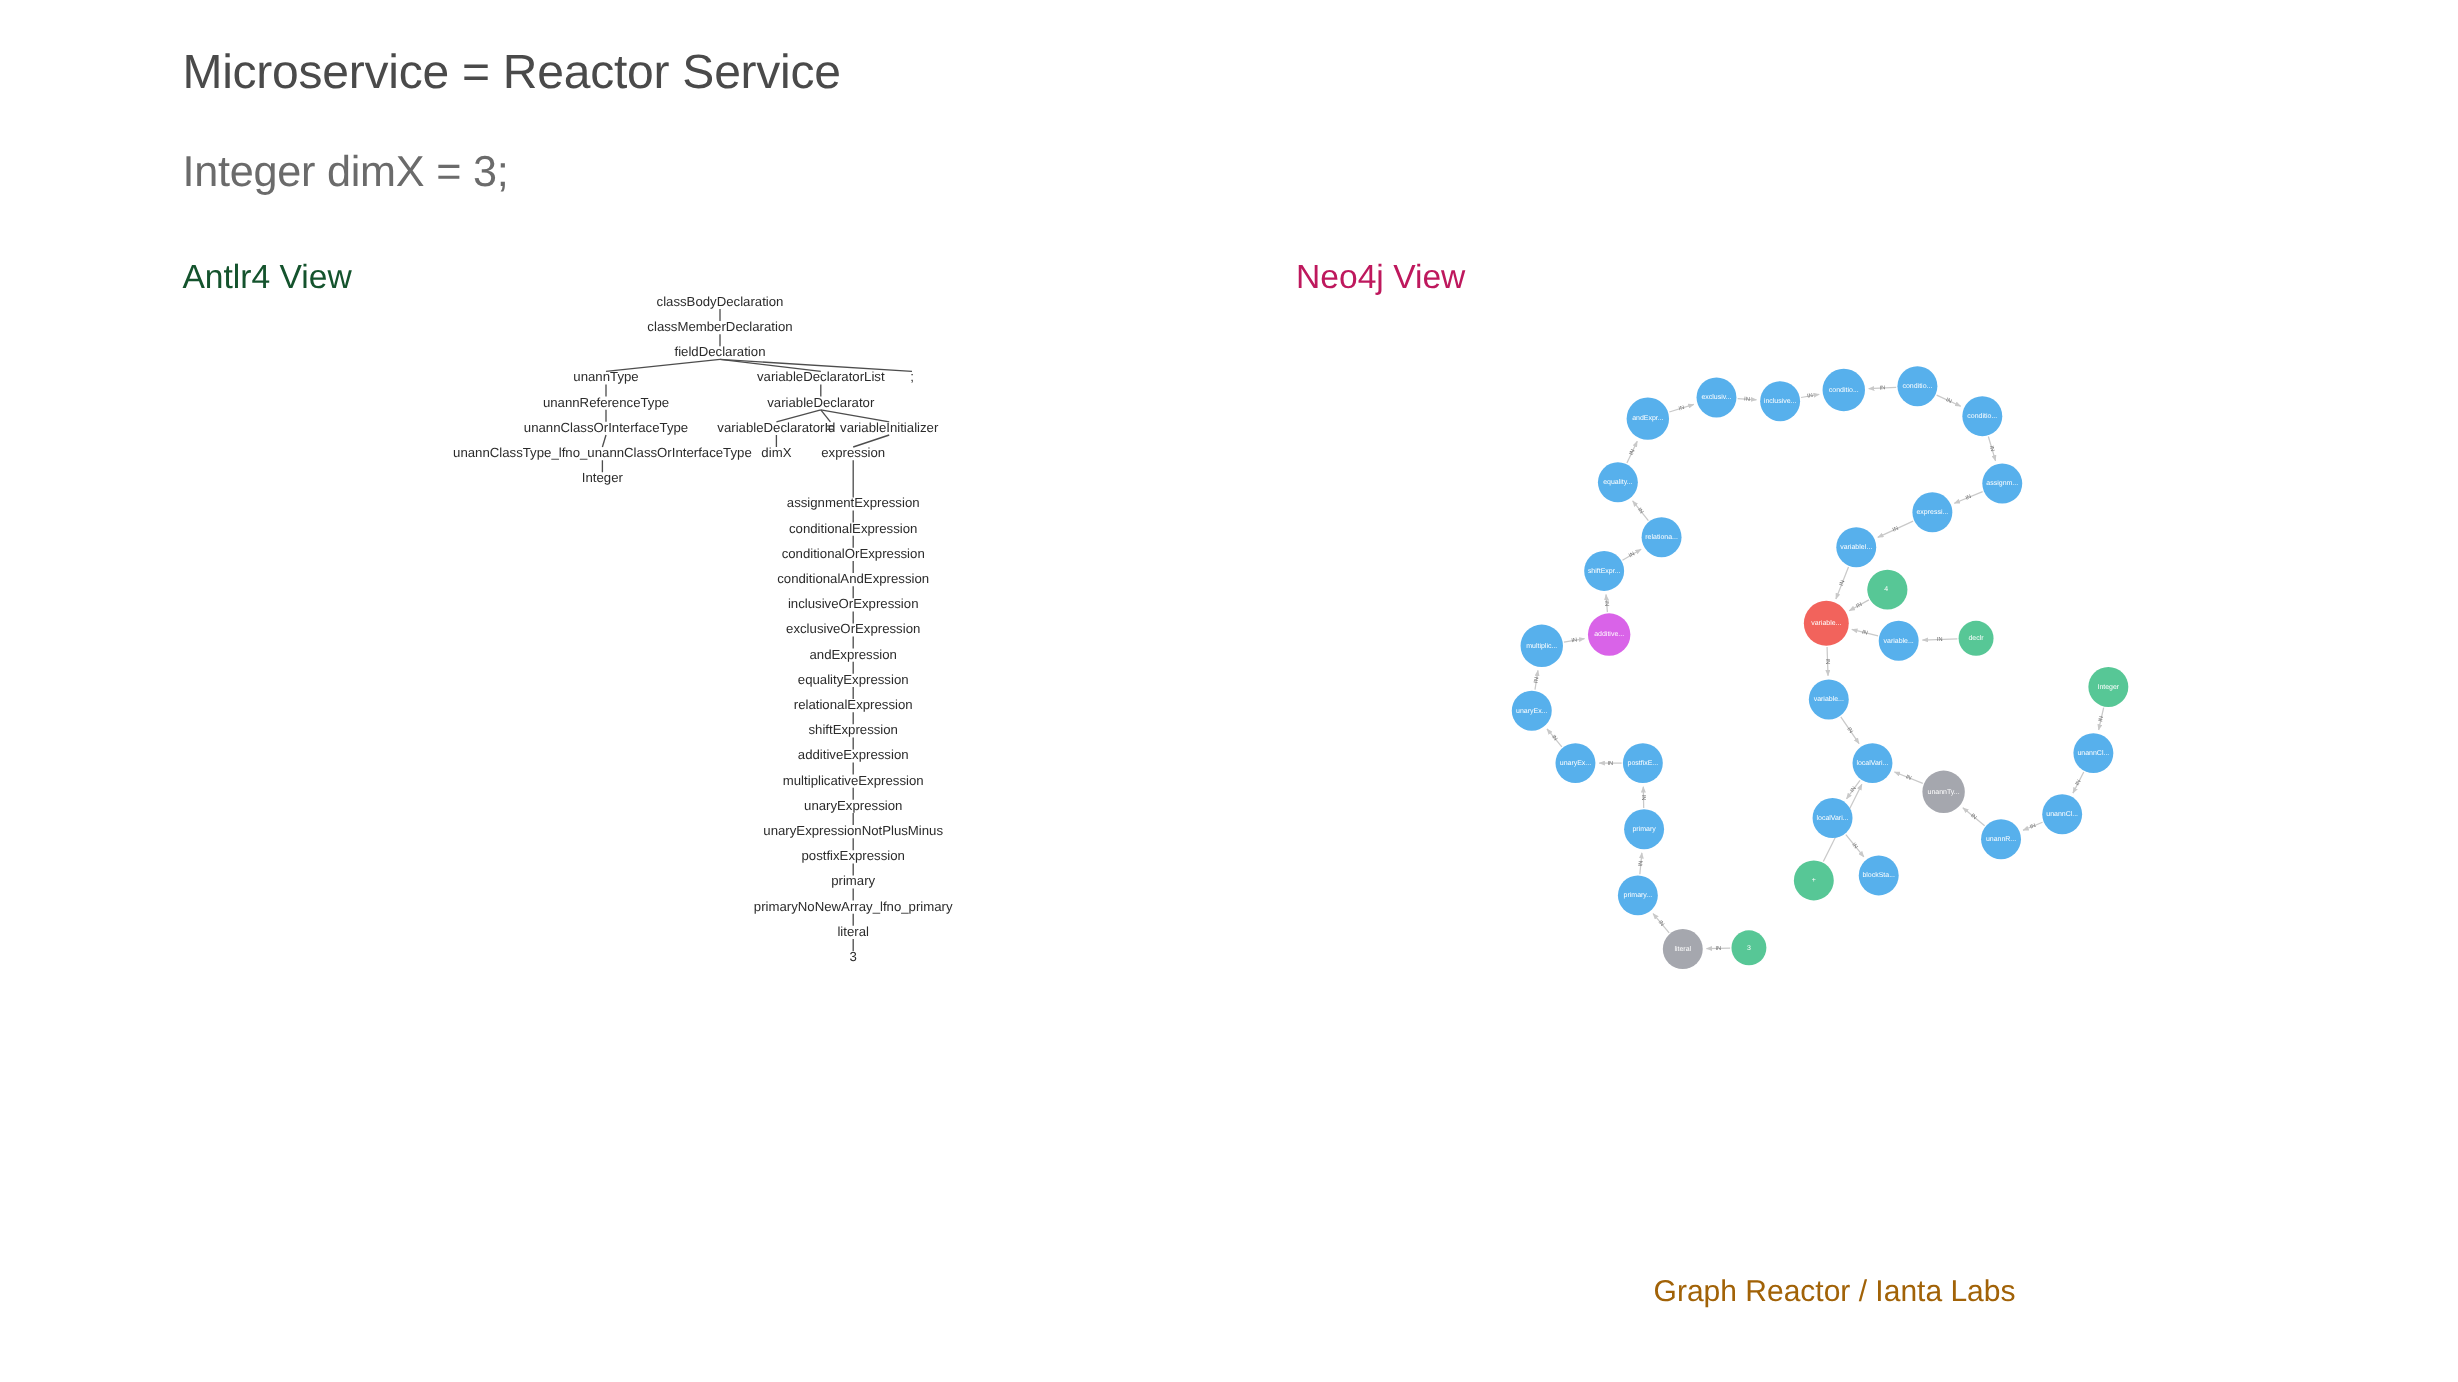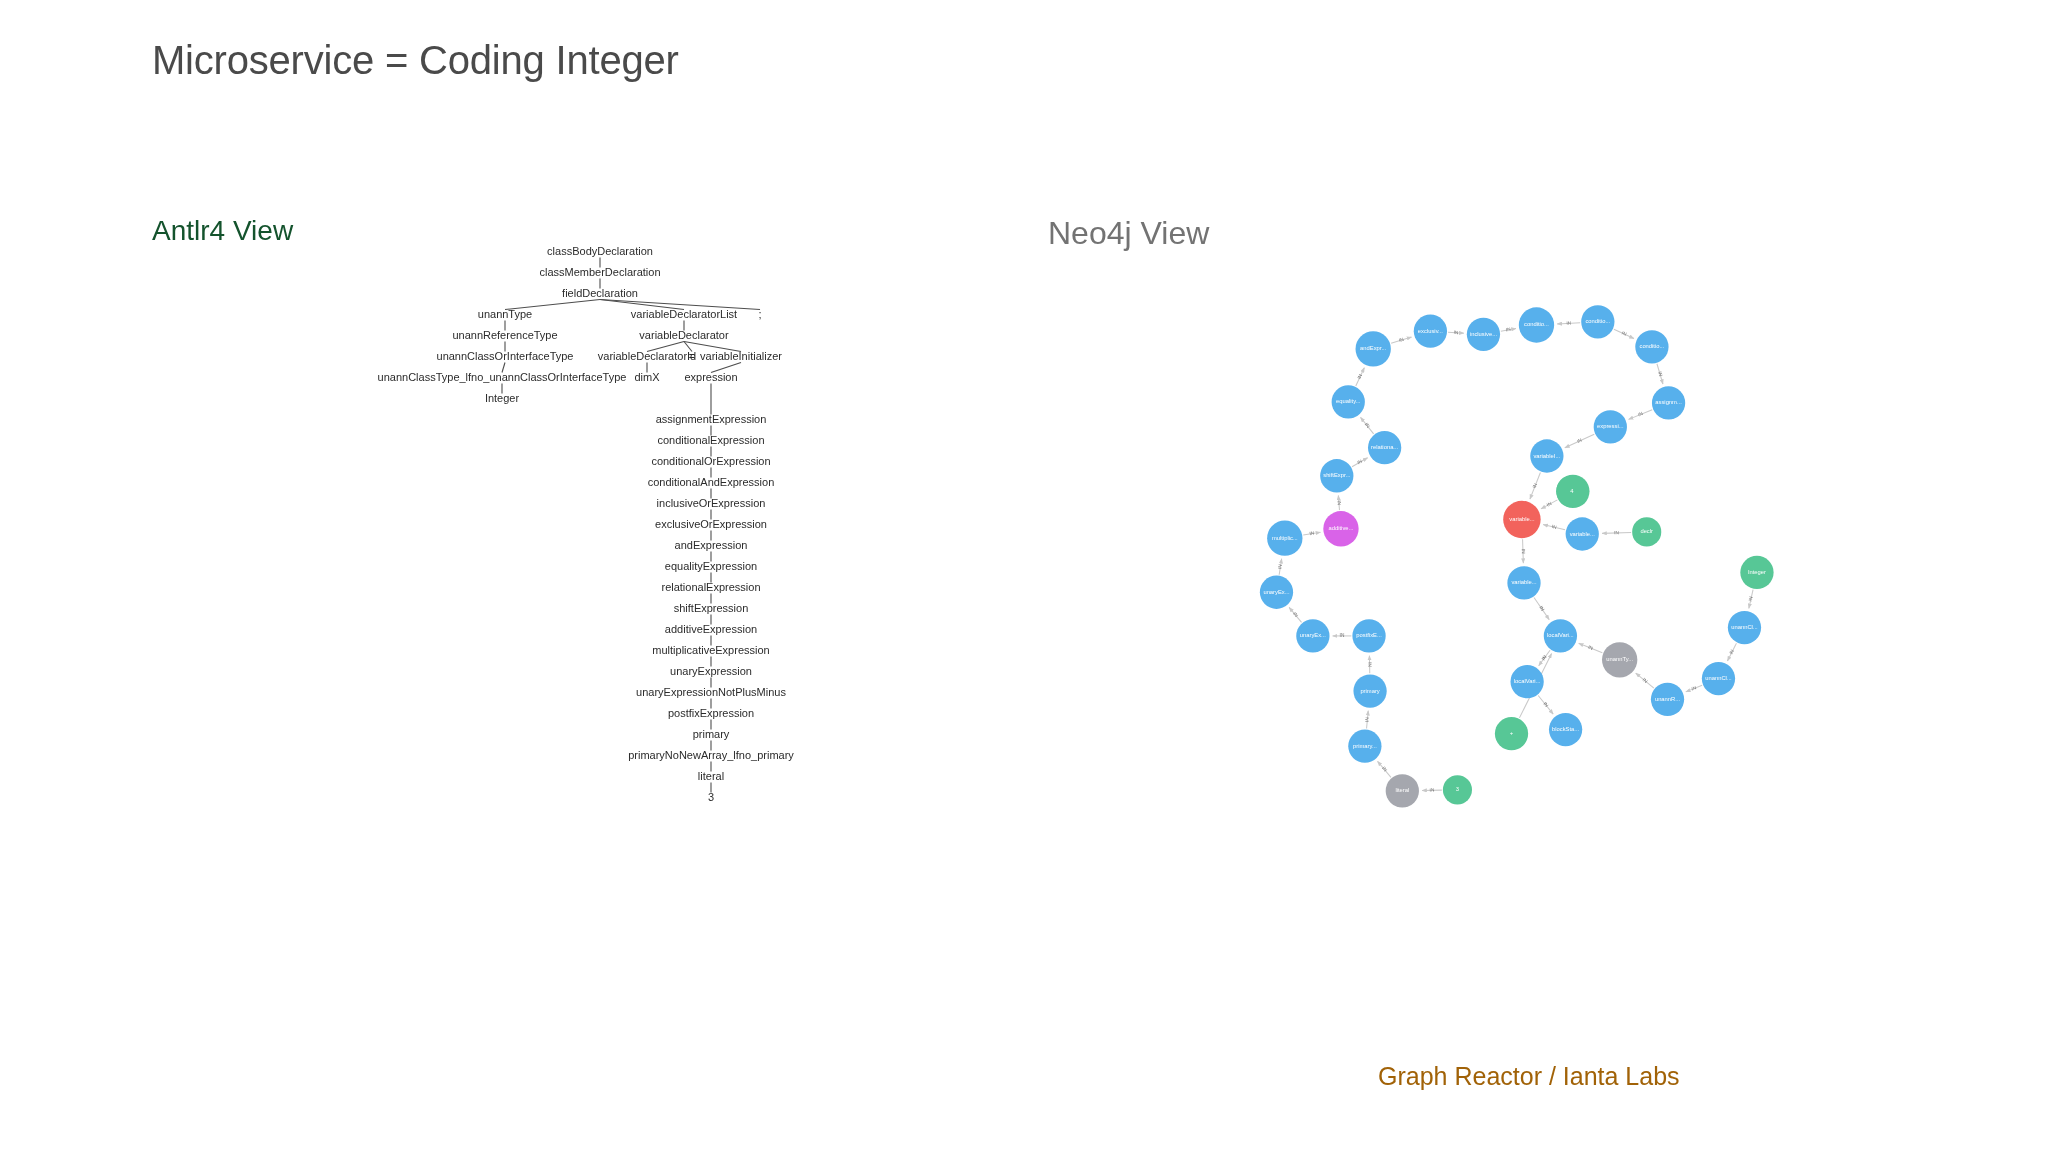--- a/index.html
+++ b/index.html
@@ -23,22 +23,22 @@
   #subtitle{
     position:absolute;left:152px;top:122px;
     font-size:36px;font-weight:300;color:#6b6b6b;
     letter-spacing:-0.2px;white-space:nowrap;
   }
   #antlr-heading{
     position:absolute;left:152px;top:215px;
     font-size:28px;font-weight:300;color:#14532d;white-space:nowrap;
   }
   #neo4j-heading{
-    position:absolute;left:1048px;top:215px;
-    font-size:32px;font-weight:300;color:#737373;white-space:nowrap;
+    position:absolute;left:1080px;top:215px;
+    font-size:28px;font-weight:300;color:#be185d;white-space:nowrap;
   }
   #footer{
     position:absolute;left:1378px;top:1062px;
     font-size:25px;font-weight:300;color:#a16207;white-space:nowrap;
   }
 
   
   #antlr-panel{
     position:absolute;left:330px;top:244px;width:600px;height:720px;
   }
@@ -73,21 +73,22 @@
     fill:#6f6f6f;
     text-anchor:middle;
     dominant-baseline:middle;
   }
 </style>
 </head>
 <body>
 
 <div class="slide">
 
-  <div id="title">Microservice = Coding Integer</div>
+  <div id="title">Microservice = Reactor Service</div>
+  <div id="subtitle">Integer dimX = 3;</div>
 
   <div id="antlr-heading">Antlr4 View</div>
   <div id="neo4j-heading">Neo4j View</div>
 
   <div id="antlr-panel">
     <svg id="antlr-svg" width="600" height="580" viewBox="0 0 340 580">
       <g id="antlr-edges">
           <line x1="140" y1="13.5" x2="140" y2="23.5" class="tree-edge"></line>
           <line x1="140" y1="34.5" x2="140" y2="44.5" class="tree-edge"></line>
           <line x1="140" y1="55.5" x2="45" y2="65.5" class="tree-edge"></line>

